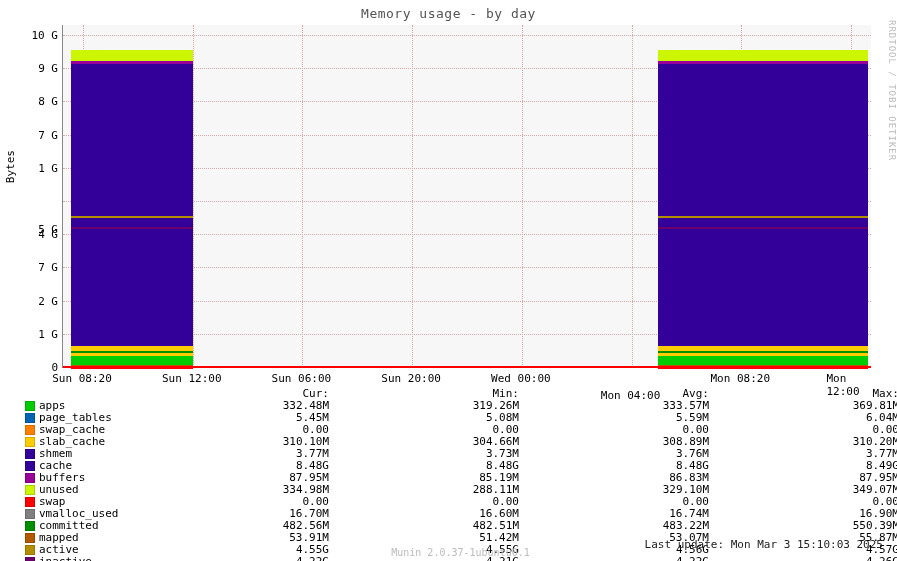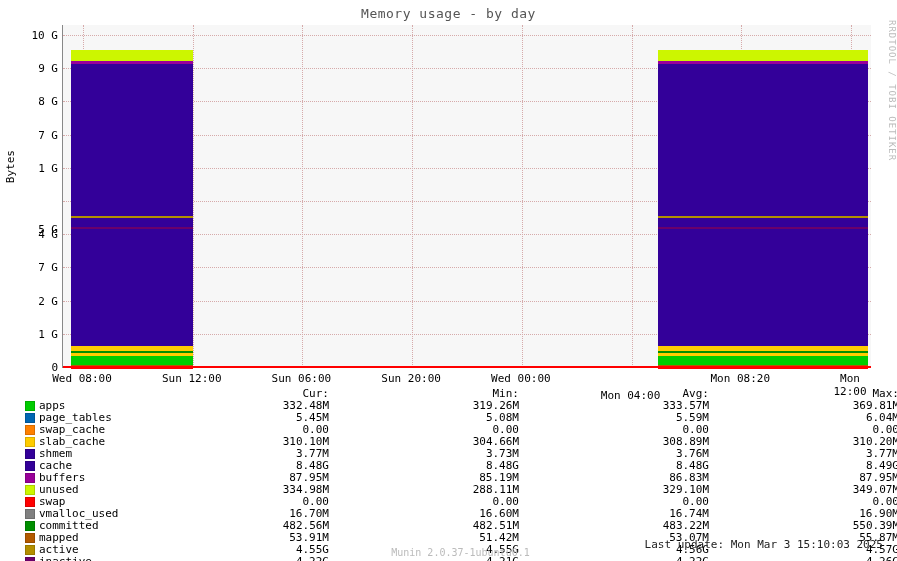--- a/index.html
+++ b/index.html
@@ -193,20 +193,20 @@
 <div class="ytick" style="top: 333.796px;">1 G</div>
 <div class="ytick" style="top: 300.592px;">2 G</div>
 <div class="ytick" style="top: 267.388px;">7 G</div>
 <div class="ytick" style="top: 234.184px;">4 G</div>
 <div class="ytick" style="top: 197px; margin-top: 32px;">5 G</div>
 <div class="ytick" style="top: 167.777px;">1 G</div>
 <div class="ytick" style="top: 134.573px;">7 G</div>
 <div class="ytick" style="top: 101.369px;">8 G</div>
 <div class="ytick" style="top: 68.165px;">9 G</div>
 <div class="ytick" style="top: 34.9612px;">10 G</div>
-<div class="xtick" style="left: 82px;">Wed 08:00</div>
+<div class="xtick" style="left: 82px;">Sun 08:20</div>
 <div class="xtick" style="left: 191.714px;">Sun 12:00</div>
 <div class="xtick" style="left: 301.429px;">Sun 06:00</div>
 <div class="xtick" style="left: 411.143px;">Sun 20:00</div>
 <div class="xtick" style="left: 520.857px;">Wed 00:00</div>
 <div class="xtick" style="left: 630.571px; margin-top: 17px;">Mon 04:00</div>
 <div class="xtick" style="left: 740.286px;">Mon 08:20</div>
-<div class="xtick" style="left: 850px; text-align: center;">Mon 12:00</div>
+<div class="xtick" style="left: 850px;">Mon 12:00</div>
 
 </body></html>

